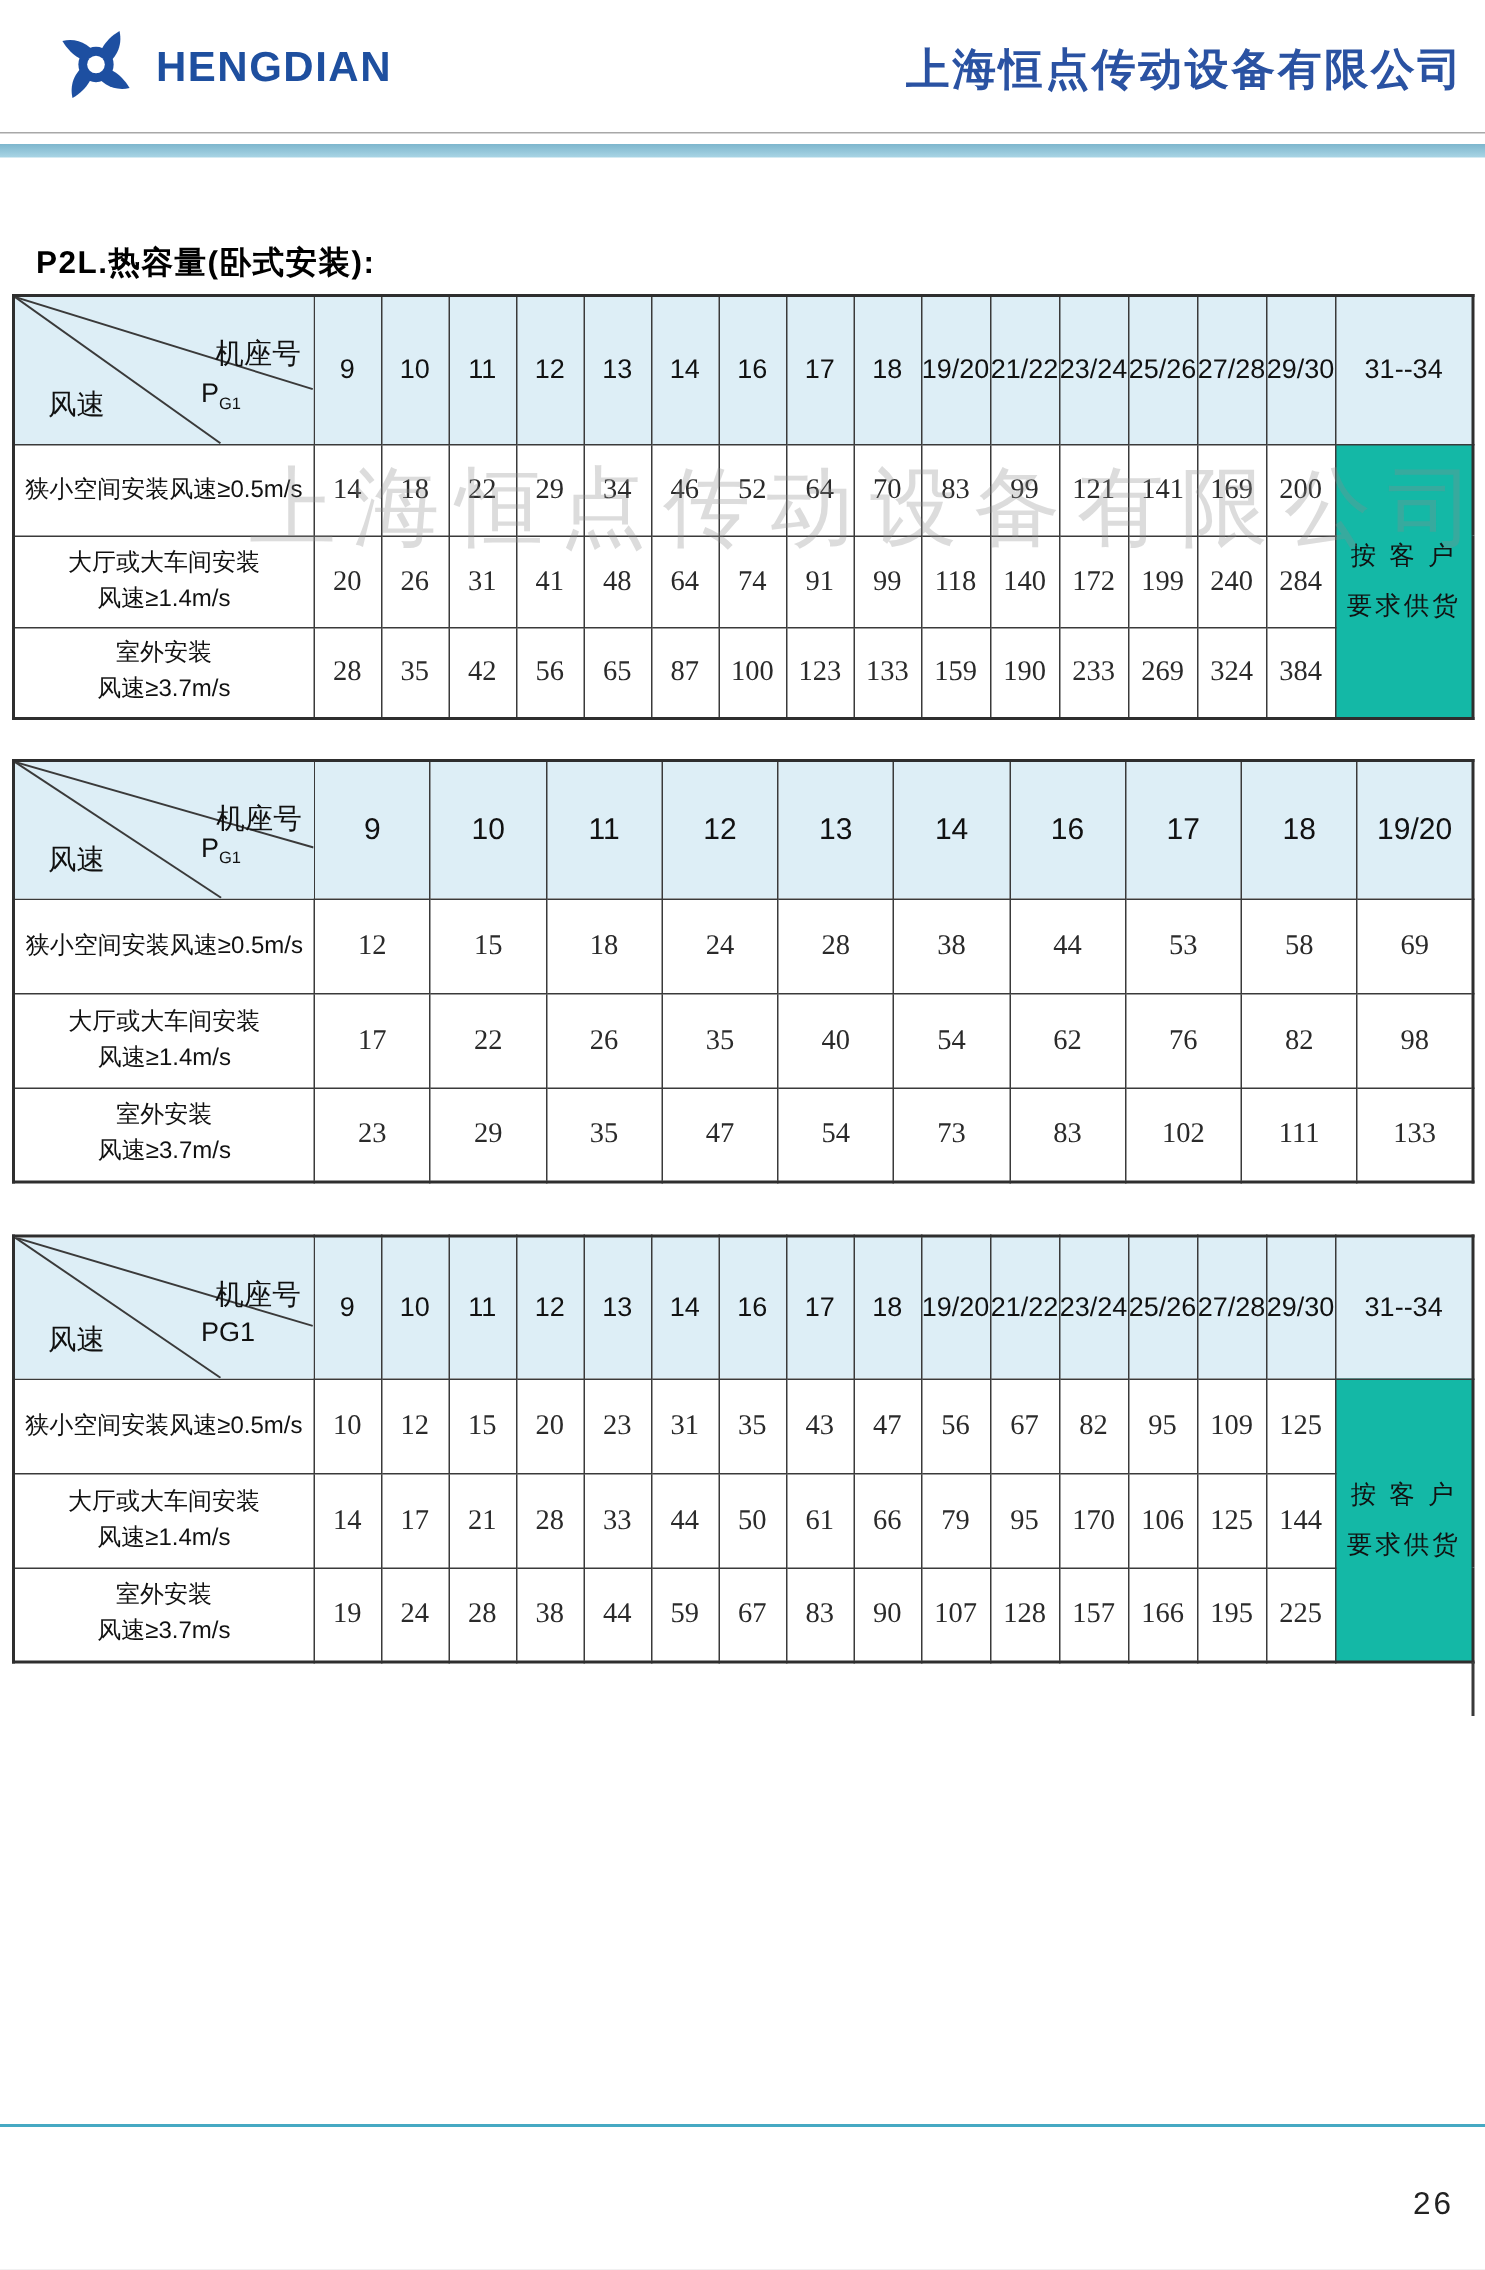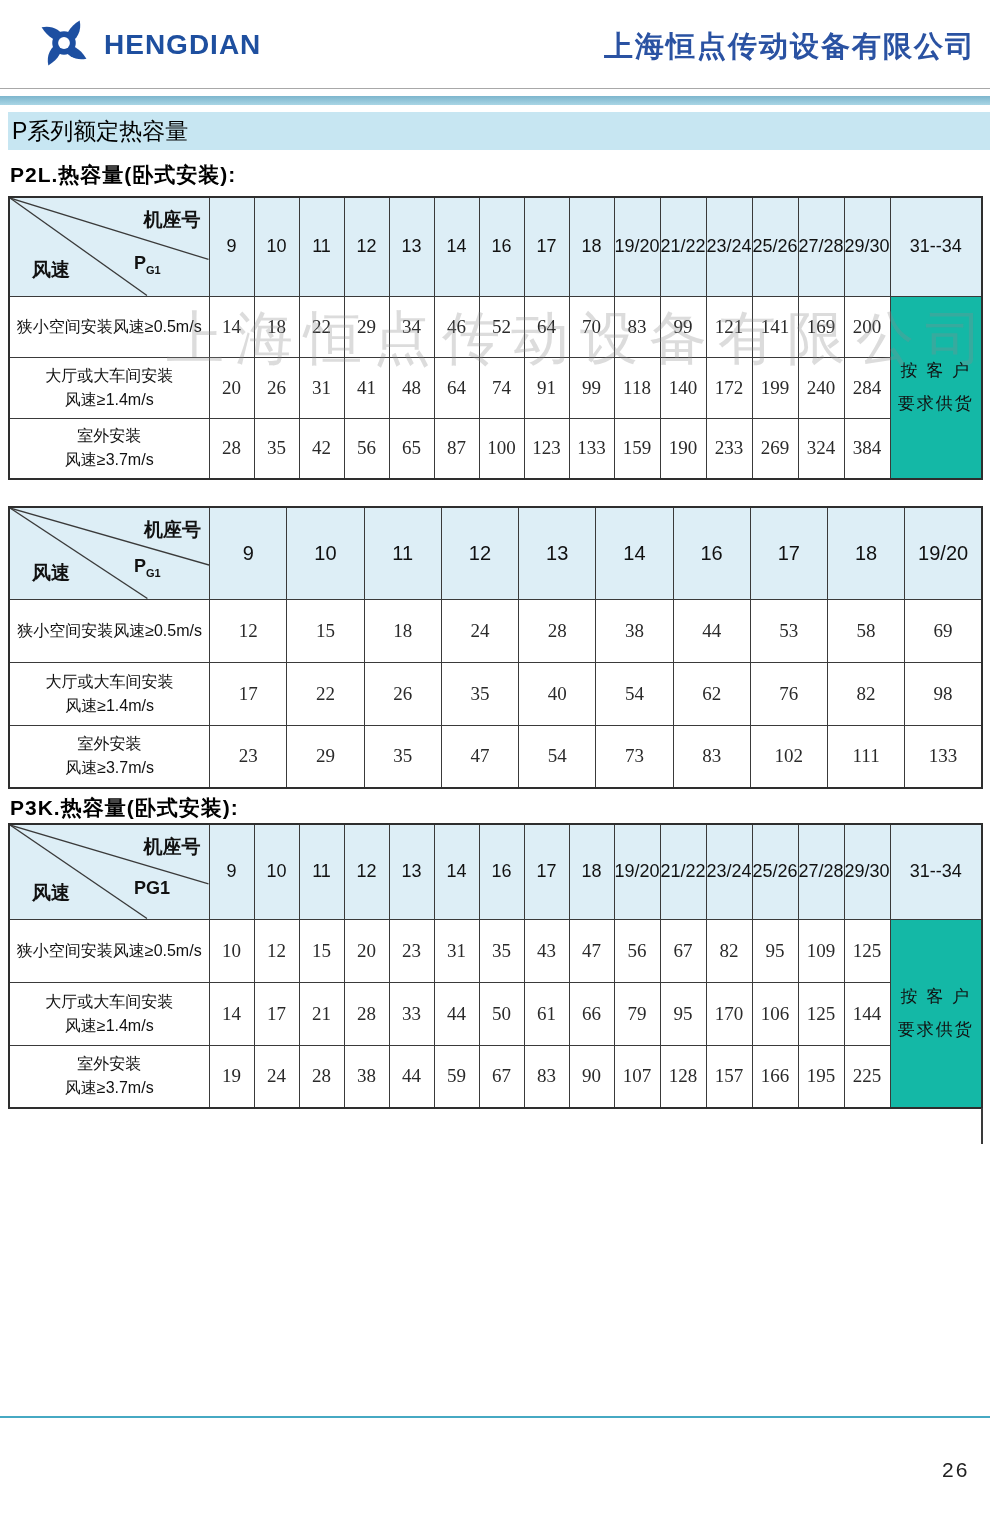--- a/index.html
+++ b/index.html
@@ -15,21 +15,21 @@
   .header-divider{position:absolute;left:0;top:88px;width:990px;height:1px;background:#a8a8a8;}
   .accent-bar{position:absolute;left:0;top:96px;width:990px;height:9px;
               background:linear-gradient(to bottom,#7db6cd,#a9d5e5);}
 
   
   .section-title{position:absolute;left:8px;top:112px;width:982px;height:38px;line-height:38px;
                  background:#c7e6f2;font-size:23px;font-weight:500;color:#000;padding-left:4px;
                  box-sizing:border-box;}
 
   
-  .tbl-title{position:absolute;left:10px;font-size:21px;font-weight:600;color:#000;letter-spacing:1px;}
+  .tbl-title{position:absolute;left:24px;font-size:21px;font-weight:600;color:#000;letter-spacing:1px;}
   #t0-title{top:161px;} #t1-title{top:479px;} #t2-title{top:794px;}
 
   
   table.cap{position:absolute;left:8px;width:975px;border-collapse:collapse;table-layout:fixed;
             border:2px solid #2e2e2e;background:#fff;}
   #t0{top:196px;} #t1{top:506px;} #t2{top:823px;}
   table.cap th,table.cap td{border:1px solid #3a3a3a;padding:0;text-align:center;vertical-align:middle;}
   table.cap thead th{background:#ddeef6;font-weight:400;}
   .colh{font-size:18px;color:#111;}
   #t1 .colh{font-size:20px;}
@@ -37,21 +37,21 @@
   #t1 thead tr{height:92px;} #t1 tbody tr{height:63px;}
   #t2 thead tr{height:95px;} #t2 tbody tr{height:63px;}
   .rowlabel{font-size:16px;font-weight:500;line-height:1.5;color:#111;background:#fff;}
   .val{font-family:"Liberation Serif","DejaVu Serif",serif;font-size:19px;color:#2a2a2a;background:#fff;}
   .suppl{font-size:17px;line-height:1.95;letter-spacing:2px;color:#111;background:#14b8a6;}
 
   
   th.corner{position:relative;background:#ddeef6;}
   th.corner svg{position:absolute;left:0;top:0;width:100%;height:100%;display:block;}
   th.corner svg line{stroke:#3a3a3a;stroke-width:1.3;vector-effect:non-scaling-stroke;}
-  th.corner span{position:absolute;font-weight:700;}
+  th.corner span{position:absolute;font-weight:400;margin-top:16px;}
   .c-top{right:8px;top:9px;font-size:19px;}
   .c-left{left:22px;bottom:13px;font-size:19px;}
   .c-mid{left:124px;bottom:20px;font-size:18px;}
   .c-mid sub{font-size:11px;}
 
   
   .t2-tail{position:absolute;left:981px;top:1108px;width:2px;height:36px;background:#3a3a3a;}
 
   
   .watermark{position:absolute;left:166px;top:300px;font-size:58px;letter-spacing:11px;
@@ -76,26 +76,24 @@
       <path d="M50 50 C 46 64, 42 78, 22 90 C 18 72, 26 56, 42 48 Z"></path>
       <path d="M50 50 C 36 46, 22 42, 10 22 C 28 18, 44 26, 52 42 Z"></path>
     </g>
     <circle cx="50" cy="50" r="10.5" fill="#ffffff"></circle>
   </svg>
   <div class="logo-text">HENGDIAN</div>
   <div class="company-name">上海恒点传动设备有限公司</div>
   <div class="header-divider"></div>
   <div class="accent-bar"></div>
 
-  <div class="section-title">P系列额定热容量</div>
 
   <div class="watermark">上海恒点传动设备有限公司</div>
 
   <div class="tbl-title" id="t0-title">P2L.热容量(卧式安装):</div>
-  <div class="tbl-title" id="t2-title">P3K.热容量(卧式安装):</div>
 
   <table class="cap" id="t0">
       <colgroup>
         <col style="width: 200px;">
         <col style="width: 45px;">
         <col style="width: 45px;">
         <col style="width: 45px;">
         <col style="width: 45px;">
         <col style="width: 45px;">
         <col style="width: 45px;">

